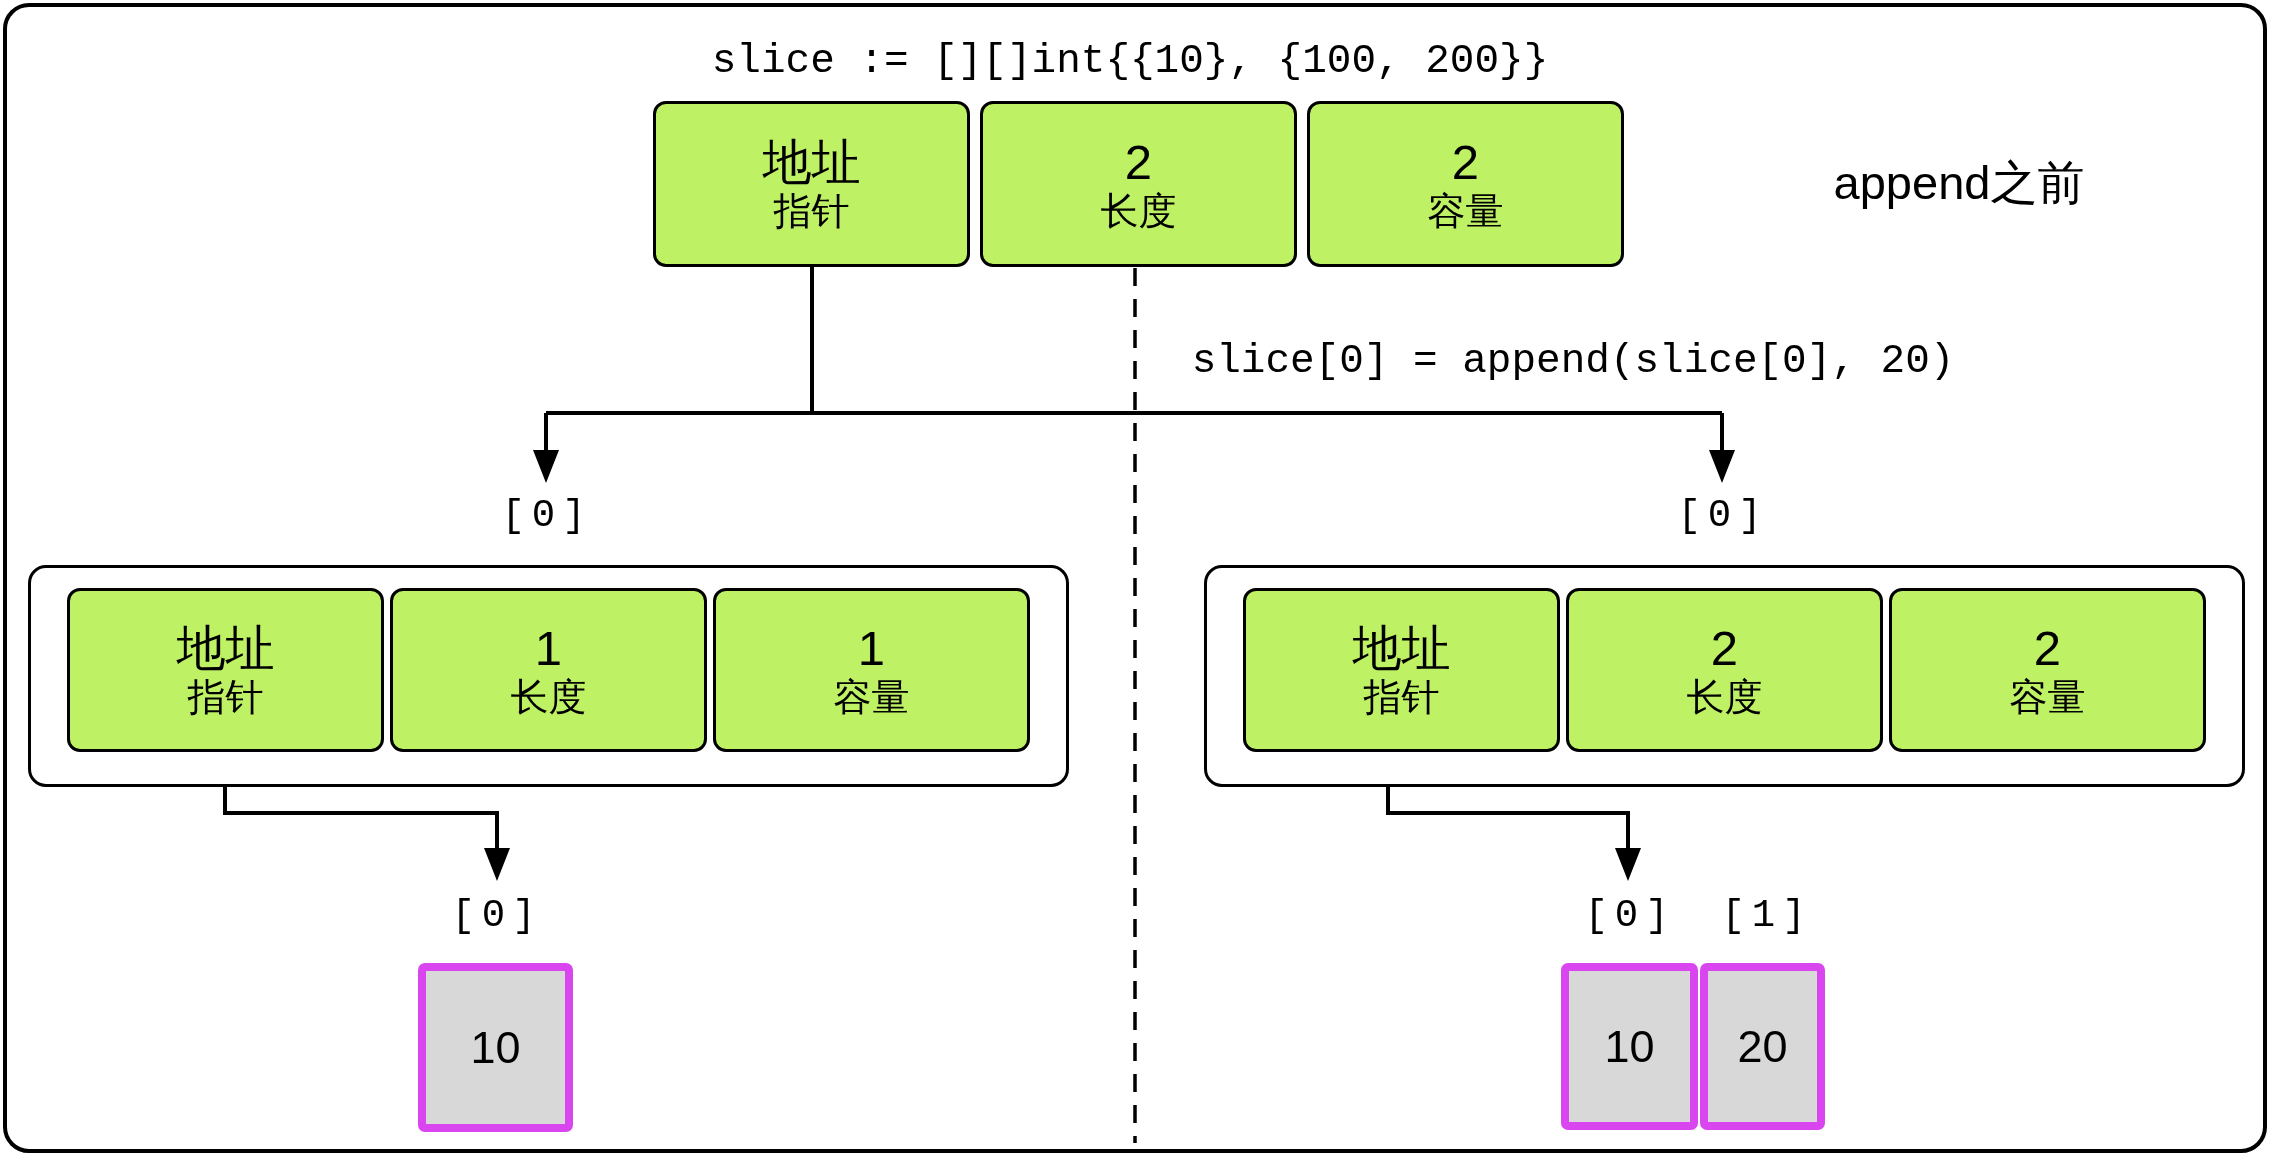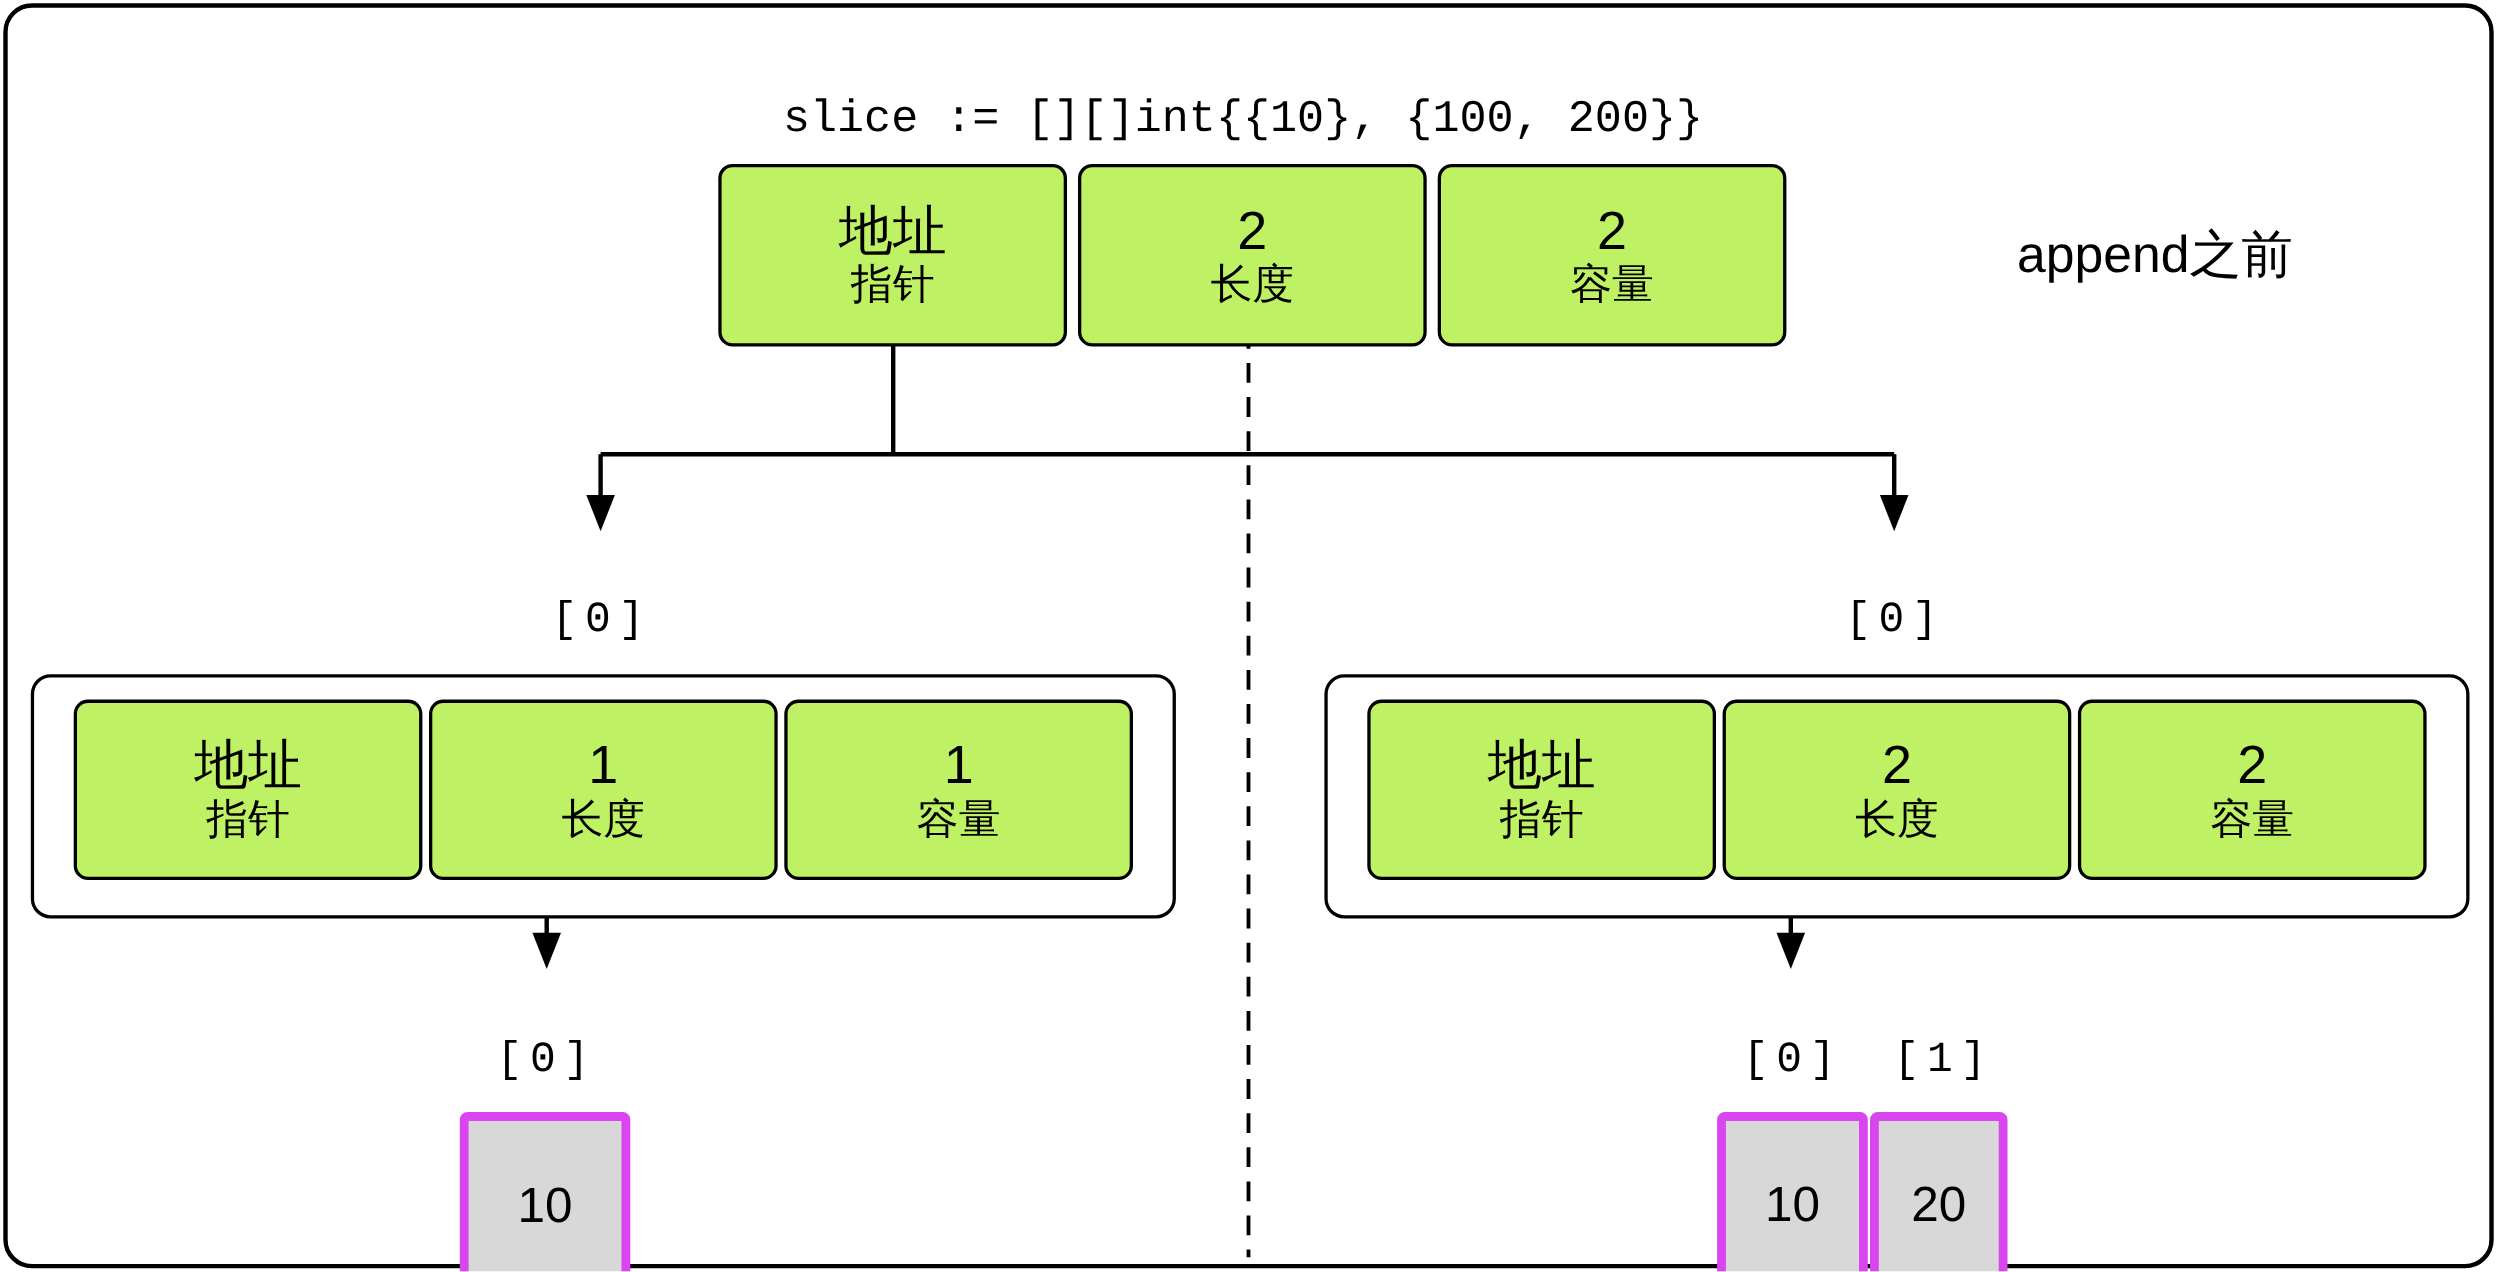--- a/index.html
+++ b/index.html
@@ -10,21 +10,21 @@
     font-family:"Liberation Sans", sans-serif;
     color:#000;
     overflow:hidden;
   }
   .frame{
     position:absolute;inset:3px;
     border:4px solid #000;
     border-radius:26px;
   }
   svg.lines{position:absolute;left:0;top:0;width:2270px;height:1156px;}
-  .abs{position:absolute;box-sizing:border-box;margin-top:48px;}
+  .abs{position:absolute;box-sizing:border-box;}
   .code{
     font-family:"Liberation Mono","DejaVu Sans Mono",monospace;
     font-size:41px;
     letter-spacing:0px;
     text-align:center;
     white-space:nowrap;
   }
   .side-label{
     font-size:47px;
     text-align:center;
@@ -79,20 +79,21 @@
     <polygon points="484,848 510,848 497,881" fill="#000"></polygon>
 
     <path d="M1388 752 L1388 813 L1628 813 L1628 850" stroke="#000" stroke-width="4" fill="none"></path>
     <polygon points="1615,848 1641,848 1628,881" fill="#000"></polygon>
   </svg>
 
   <div class="abs code" style="left:655px;top:38px;width:950px;">slice := [][]int{{10}, {100, 200}}</div>
 
   <div class="abs side-label" style="left:1799px;top:152px;width:320px;">append之前</div>
 
+  <div class="abs code" style="left:1163px;top:338px;width:820px;">slice[0] = append(slice[0], 20)</div>
 
   <div class="abs cell" style="left:653px;top:101px;width:317px;height:166px;">
     <div class="cell-main">地址</div>
     <div class="cell-sub">指针</div>
   </div>
   <div class="abs cell" style="left:980px;top:101px;width:317px;height:166px;">
     <div class="cell-main">2</div>
     <div class="cell-sub">长度</div>
   </div>
   <div class="abs cell" style="left:1307px;top:101px;width:317px;height:166px;">

